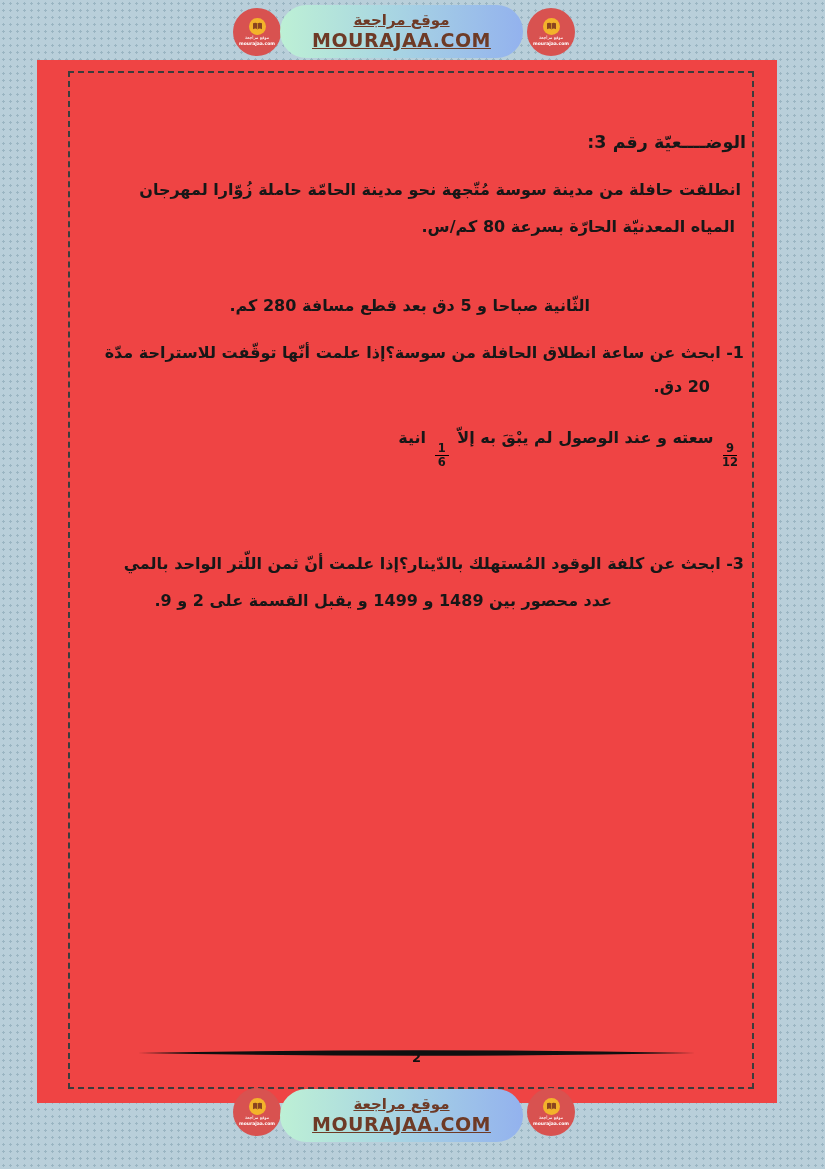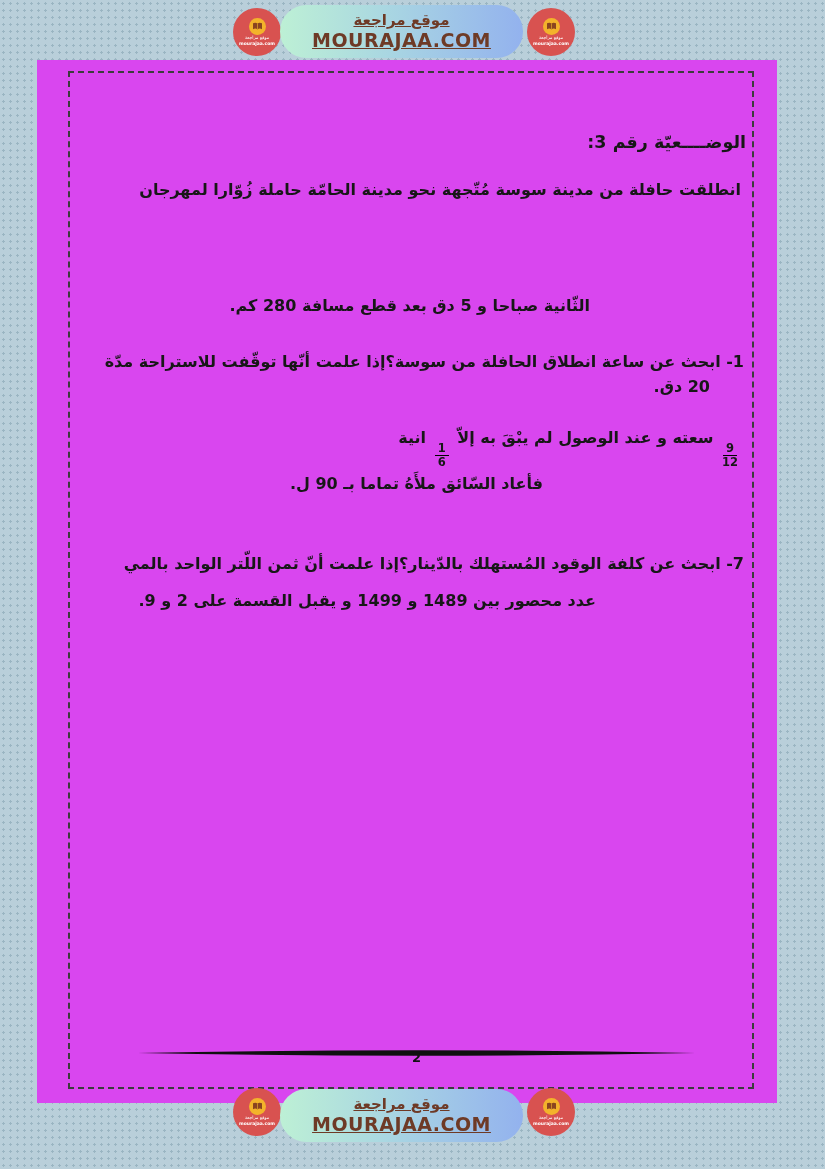--- a/index.html
+++ b/index.html
@@ -10,21 +10,21 @@
     width:825px; height:1169px;
     background-color:#b9cfda;
     background-image:radial-gradient(circle, rgba(115,148,164,.45) 1px, transparent 1.2px);
     background-size:7px 7px;
     overflow:hidden;
   }
 
   
   .paper{
     position:absolute; left:37px; top:60px; width:740px; height:1043px;
-    background:#d946ef;
+    background:#ef4444;
     padding-left:20px;
   }
   .paper-border{
     position:absolute; left:31px; top:11px; right:23px; bottom:14px;
     border:2px dashed #3c3c3c;
   }
   .line{
     position:absolute;
     direction:rtl; text-align:right;
     font-size:16px; font-weight:bold; color:#171717;
@@ -108,43 +108,43 @@
     <span class="t2">mourajaa.com</span>
   </div>
 </div>
 
 <div class="paper">
   <div class="paper-border"></div>
 
   <div class="line doc-title" dir="rtl" style="top:72px; right:31px;">الوضــــعيّة رقم 3:</div>
 
   <div class="line" dir="rtl" style="top:120px; right:36px;margin-left:9px;">انطلقت حافلة من مدينة سوسة مُتّجهة نحو مدينة الحامّة حاملة زُوّارا لمهرجان</div>
+  <div class="line" dir="rtl" style="top:157px; right:42px;">المياه المعدنيّة الحارّة بسرعة 80 كم/س.</div>
 
   <div class="line" dir="rtl" style="top:236px; right:187px;margin-left:12px;">الثّانية صباحا و 5 دق بعد قطع مسافة 280 كم.</div>
 
-  <div class="line" dir="rtl" style="top:292px; right:33px;">1- ابحث عن ساعة انطلاق الحافلة من سوسة؟إذا علمت أنّها توقّفت للاستراحة مدّة</div>
+  <div class="line" dir="rtl" style="top:283px; right:33px;">1- ابحث عن ساعة انطلاق الحافلة من سوسة؟إذا علمت أنّها توقّفت للاستراحة مدّة</div>
   <div class="line" dir="rtl" style="top:317px; right:67px;">20 دق.</div>
 
   <div class="line" dir="rtl" style="top:368px; right:36px;">
     <span class="frac">
         <span class="num">9</span>
         <span class="den">12</span>
       </span>
     <span>سعته و عند الوصول لم يبْقَ به إلاّ</span>
     <span class="frac">
         <span class="num">1</span>
         <span class="den">6</span>
       </span>
     <span>انية</span>
   </div>
-  <div class="line" dir="rtl" style="top:414px; right:234px;">فأعاد السّائق ملأَهُ تماما بـ 90 ل.</div>
 
 
-  <div class="line" dir="rtl" style="top:494px; right:33px;">7- ابحث عن كلفة الوقود المُستهلك بالدّينار؟إذا علمت أنّ ثمن اللّتر الواحد بالمي</div>
-  <div class="line" dir="rtl" style="top:531px; right:181px;">عدد محصور بين 1489 و 1499 و يقبل القسمة على 2 و 9.</div>
+  <div class="line" dir="rtl" style="top:494px; right:33px;">3- ابحث عن كلفة الوقود المُستهلك بالدّينار؟إذا علمت أنّ ثمن اللّتر الواحد بالمي</div>
+  <div class="line" dir="rtl" style="top:531px; right:165px;">عدد محصور بين 1489 و 1499 و يقبل القسمة على 2 و 9.</div>
 
   <div class="footer-rule">
     <svg width="557" height="8" viewBox="0 0 557 8">
       <path d="M0,4 Q278,-1.6 557,4 Q278,9.6 0,4 Z" fill="#101010"></path>
     </svg>
   </div>
   <div class="page-number">2</div>
 </div>
 
 <div class="banner banner-bottom">

